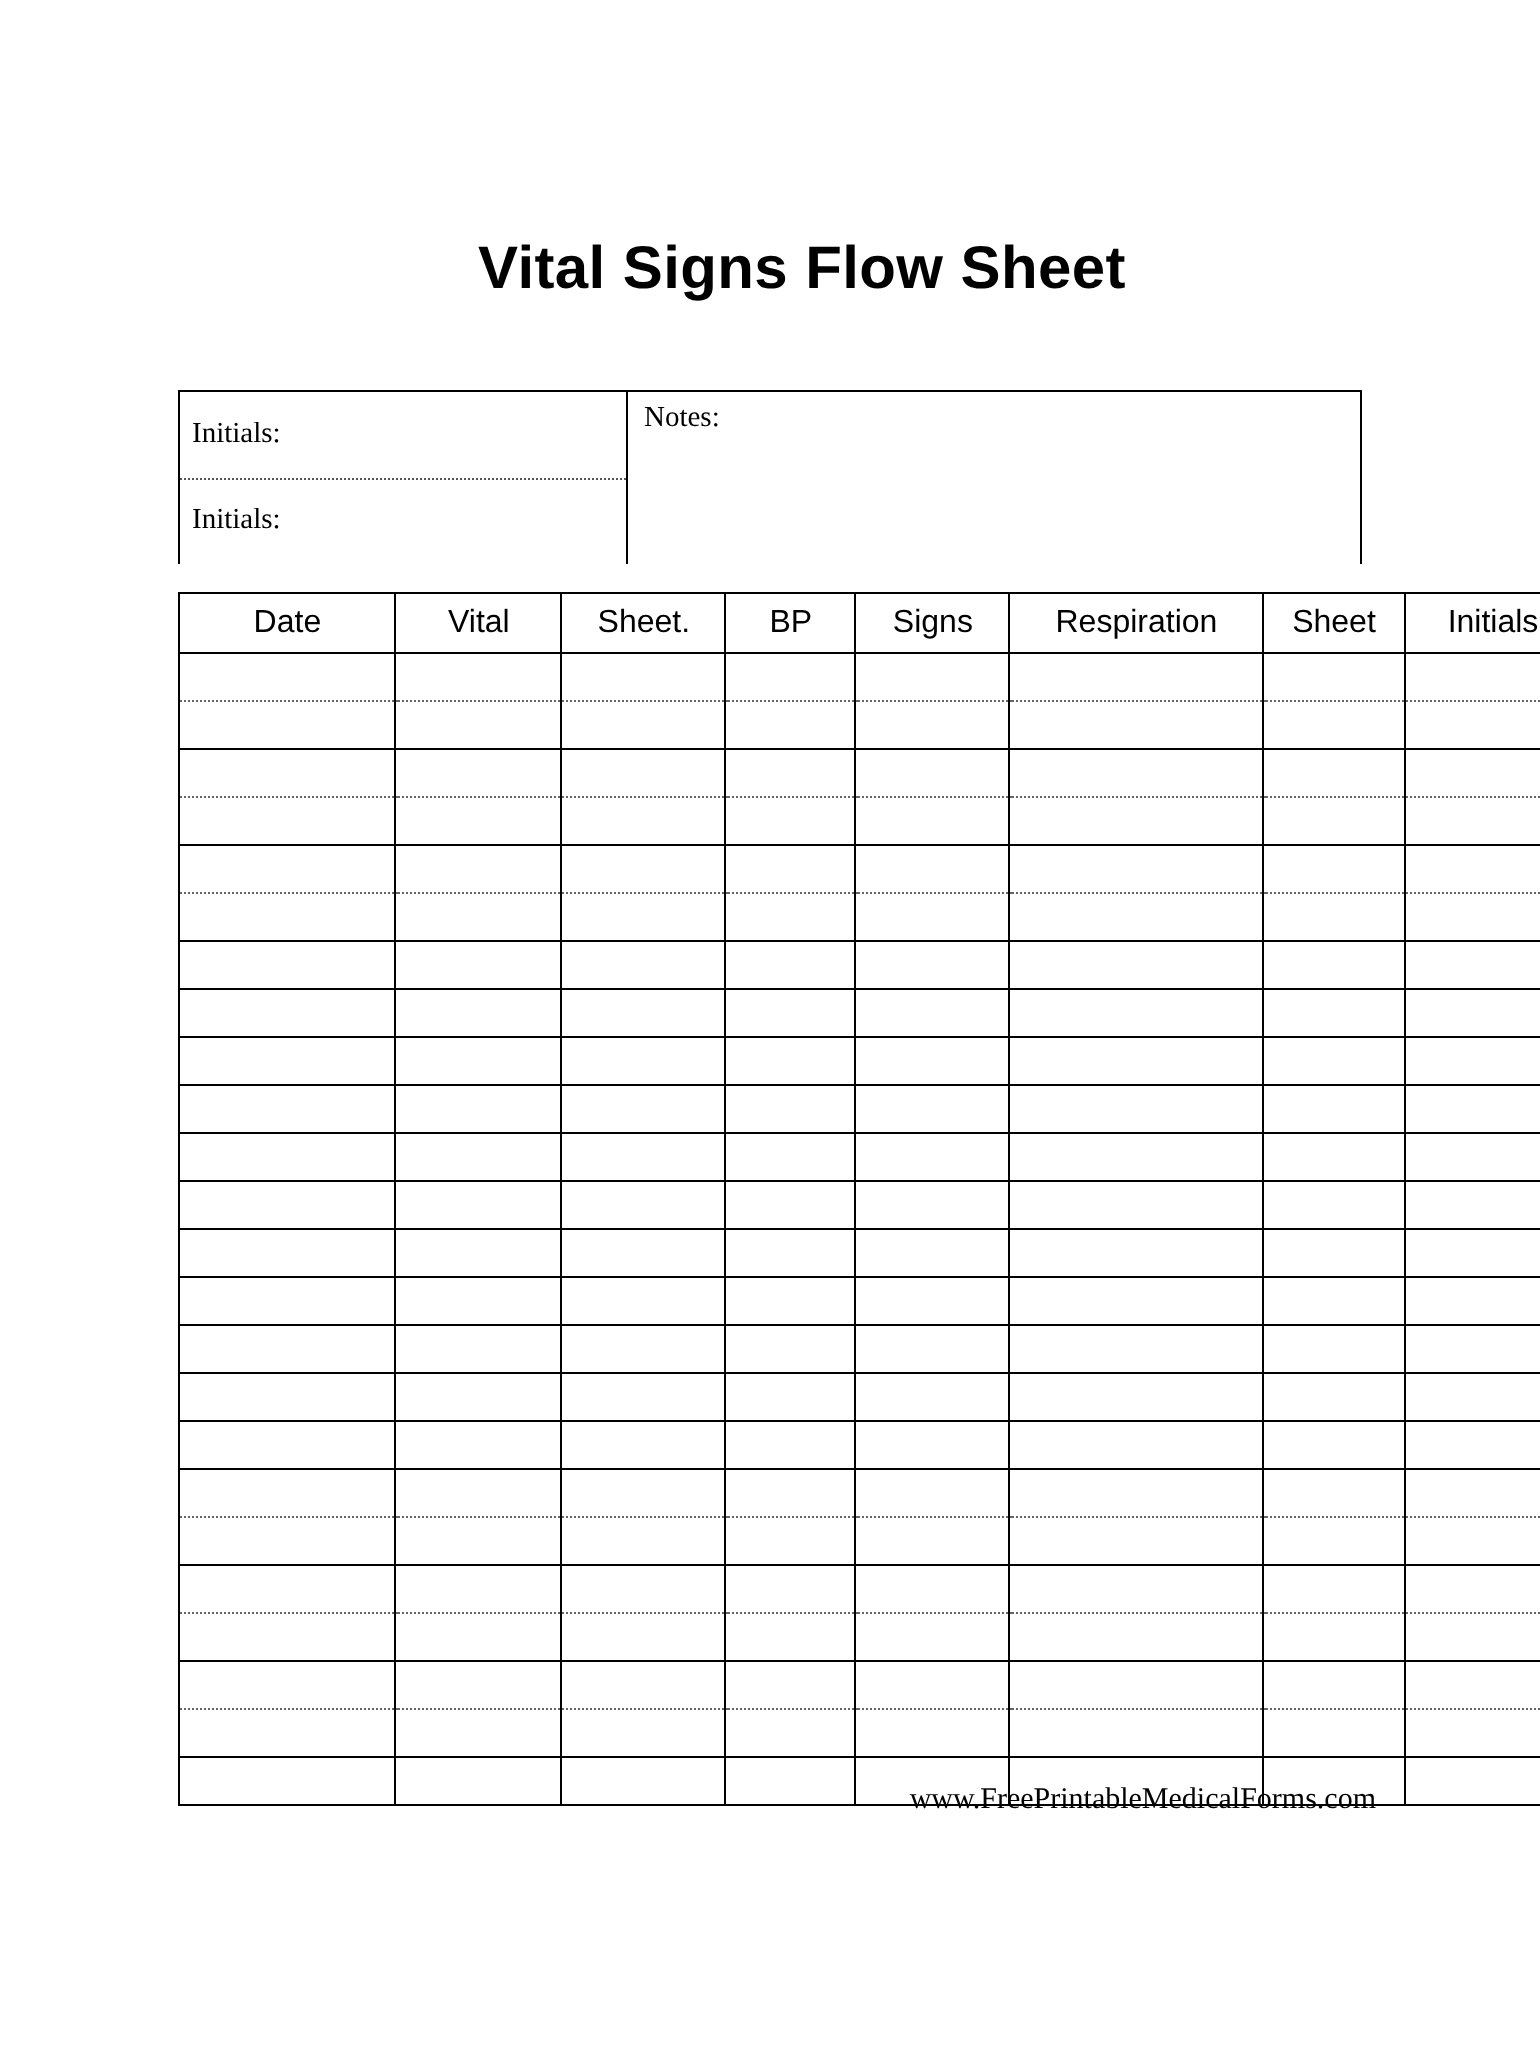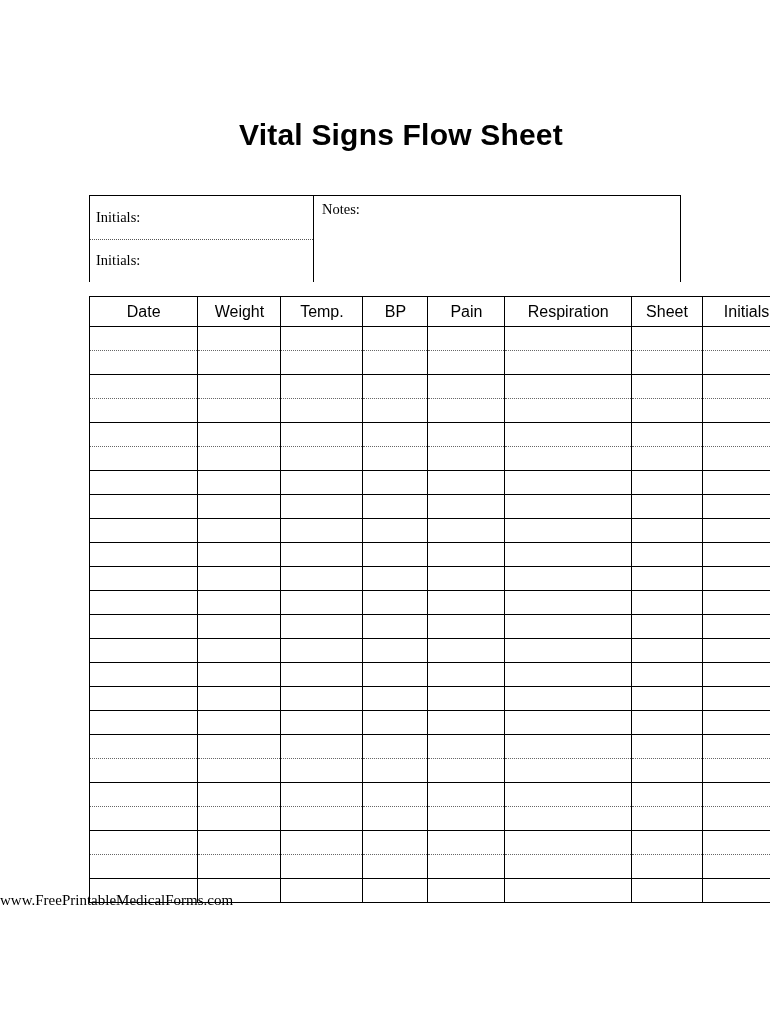--- a/index.html
+++ b/index.html
@@ -111,21 +111,21 @@
   }
   tr:last-child td {
     border-bottom: none;
   }
 
   .footer {
     position: absolute;
     left: 0;
     top: 888px;
     width: 688px;
-    text-align: left;
+    text-align: right;
     font-size: 15px;
     font-family: "Liberation Serif", serif;
   }
 </style>
 </head>
 <body>
 
 <div class="page">
 
   <h1 class="title">Vital Signs Flow Sheet</h1>
@@ -145,24 +145,24 @@
         <span>Notes:</span>
       </div>
     </div>
 
     <div class="gap"></div>
 
     <table class="grid">
       <thead>
         <tr>
           <th style="width:89px">Date</th>
-          <th style="width:68px">Weight</th>
-          <th style="width:67px">Temp.</th>
+          <th style="width:68px">Vital</th>
+          <th style="width:67px">Sheet.</th>
           <th style="width:53px">BP</th>
-          <th style="width:63px">Pain</th>
+          <th style="width:63px">Signs</th>
           <th style="width:104px">Respiration</th>
           <th style="width:58px">Sheet</th>
           <th style="width:72px">Initials</th>
         </tr>
       </thead>
       <tbody id="vitals-body">
           <tr class="dotted">
             <td></td>
             <td></td>
             <td></td>

